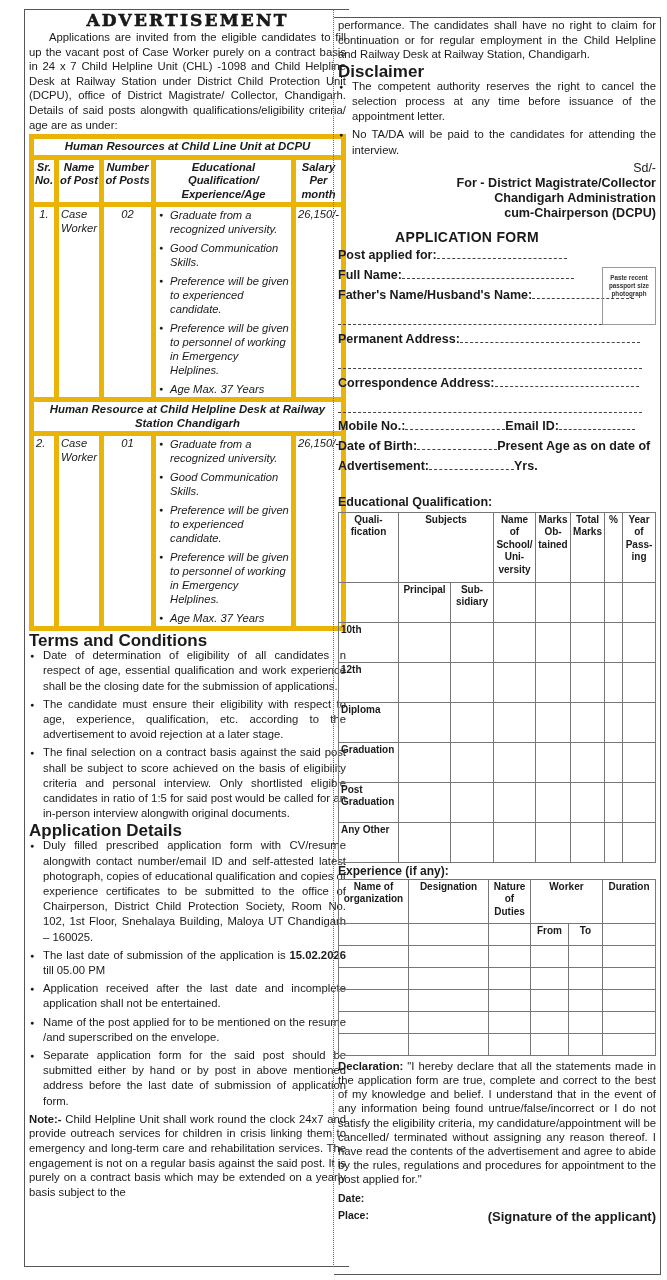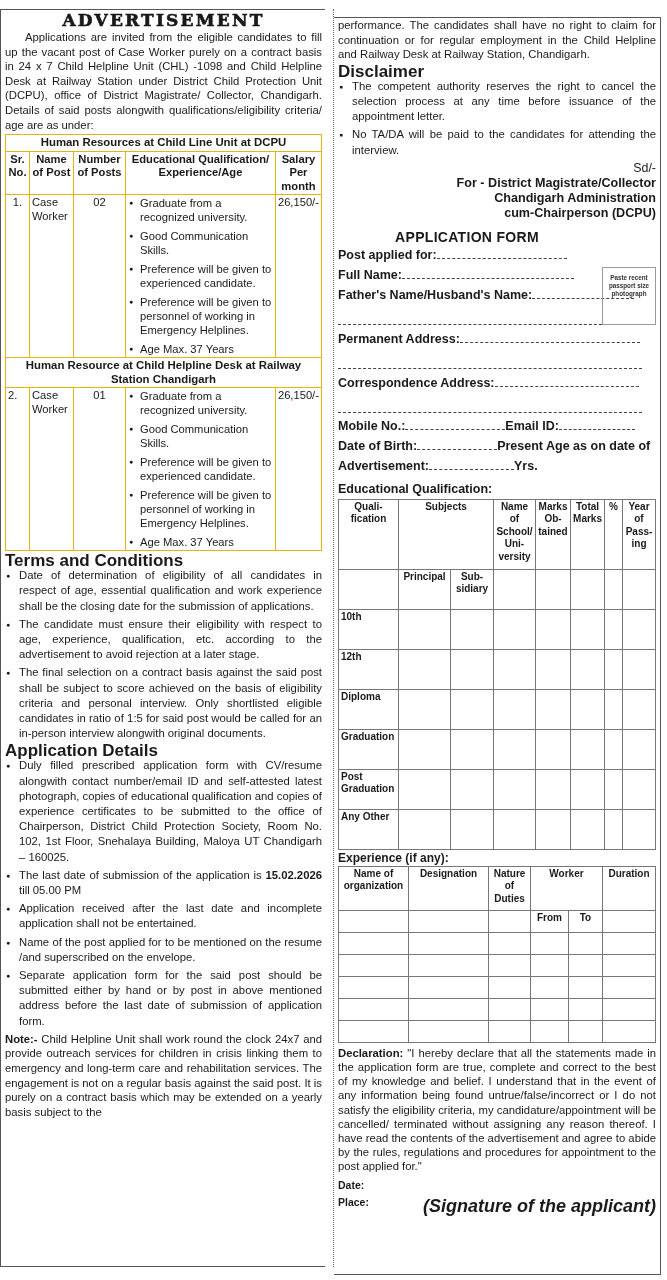--- a/index.html
+++ b/index.html
@@ -2,21 +2,21 @@
 <html><head>
 <meta charset="utf-8">
 <style>
   * { box-sizing: border-box; margin: 0; padding: 0; }
   html, body { width: 667px; height: 1280px; background: #ffffff; overflow: hidden; }
   body { font-family: "Liberation Sans", sans-serif; color: #1a1a1a; position: relative; }
 
   .page { position: absolute; left: 0; top: 0; width: 667px; height: 1280px; }
 
   .col-left {
-    position: absolute; left: 0; top: 9px; width: 325px; height: 1258px;
+    position: absolute; left: 24px; top: 9px; width: 325px; height: 1258px;
     border: 1.5px solid #555; border-right: none;
     padding: 0 3px 8px 4px;
   }
   .col-right {
     position: absolute; left: 334px; top: 17px; width: 327px; height: 1258px;
     border: 1.5px solid #555; border-left: none;
     padding: 0 4px 0 4px;
   }
   .divider {
     position: absolute; left: 333px; top: 9px; width: 0; height: 1258px;
@@ -25,21 +25,21 @@
 
   .title {
     font-family: "DejaVu Serif", serif; font-weight: 900; font-size: 17px;
     letter-spacing: 2.2px; text-align: center; line-height: 19px; margin-top: 1px;
     -webkit-text-stroke: 0.6px #111;
   }
   .para { font-size: 11.3px; line-height: 14.6px; text-align: justify; }
   .indent { text-indent: 20px; }
 
   table.hr { width: 100%; border-collapse: collapse; font-size: 11.2px; margin-top: 2px; }
-  table.hr th, table.hr td { border: 1px solid #eab308; vertical-align: top; }
+  table.hr th, table.hr td { border: 5px solid #eab308; vertical-align: top; font-style: italic; }
   table.hr th { font-weight: bold; text-align: center; line-height: 13.5px; padding: 1px 1px; }
   table.hr td { padding: 1px 2px; line-height: 13.5px; }
   .section-head { text-align: center; font-weight: bold; font-size: 11.4px; }
   ul.bl { list-style: none; }
   ul.bl li { position: relative; padding-left: 12px; margin-bottom: 5px; line-height: 14px; }
   ul.bl li:last-child { margin-bottom: 0; }
   ul.bl li::before { content: "\25CF"; position: absolute; left: 1px; top: 0; font-size: 7px; }
   .center { text-align: center; }
 
   h3.sub { font-size: 17px; font-weight: bold; line-height: 14px; margin-top: 3px; }
@@ -65,21 +65,21 @@
   table.edu td, table.edu th, table.exp td, table.exp th { border: 1px solid #777; vertical-align: top; padding: 1px 2px; line-height: 12.5px; }
   table.edu th, table.exp th { text-align: center; }
   table.edu td.rl { text-align: left; }
   .eduhead { height: 70px; }
   .eduempty { height: 40px; }
   .edusub { height: 40px; }
 
   .decl { font-size: 11.3px; line-height: 14.2px; text-align: justify; margin-top: 3px; }
   .datepl { font-size: 10.5px; font-weight: bold; line-height: 22px; }
   .sigline { display: flex; justify-content: space-between; font-size: 10.5px; font-weight: bold; }
-  .sigline .app { font-size: 18px; font-style: italic; }
+  .sigline .app { font-size: 13px; }
 </style>
 </head>
 <body>
 
 <div class="page">
 
   <div class="col-left">
     <div class="title">ADVERTISEMENT</div>
     <p class="para indent">Applications are invited from the eligible candidates to fill up the vacant post of Case Worker purely on a contract basis in 24 x 7 Child Helpline Unit (CHL) -1098 and Child Helpline Desk at Railway Station under District Child Protection Unit (DCPU), office of District Magistrate/ Collector, Chandigarh. Details of said posts alongwith qualifications/eligibility criteria/ age are as under:</p>
 
@@ -183,21 +183,21 @@
     <div class="fline"><span>Father's Name/Husband's Name:</span><span class="blank" style="width:102px"></span></div>
     <div class="full-blank"></div>
     <div class="fline" style="margin-top:4px"><span>Permanent Address:</span><span class="blank" style="width:180px"></span></div>
     <div class="full-blank"></div>
     <div class="fline" style="margin-top:4px"><span>Correspondence Address:</span><span class="blank" style="width:144px"></span></div>
     <div class="full-blank"></div>
     <div class="fline" style="margin-top:3px"><span>Mobile No.:</span><span class="blank" style="width:100px"></span><span>Email ID:</span><span class="blank" style="width:76px"></span></div>
     <div class="fline"><span>Date of Birth:</span><span class="blank" style="width:80px"></span><span>Present Age as on date of</span></div>
     <div class="fline"><span>Advertisement:</span><span class="blank" style="width:85px"></span><span>Yrs.</span></div>
 
-    <div class="fline" style="margin-top:3px">Educational Qualification:</div>
+    <div class="fline" style="margin-top:16px">Educational Qualification:</div>
     <table class="edu">
       <colgroup>
         <col style="width:60px">
           <col style="width:52px">
           <col style="width:43px">
           <col style="width:42px">
           <col style="width:35px">
           <col style="width:34px">
           <col style="width:18px">
           <col>

